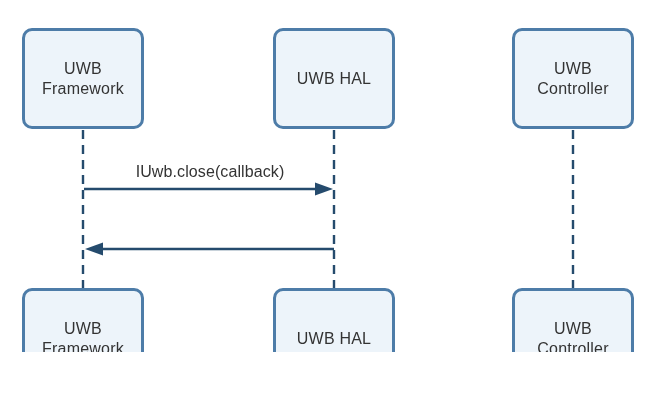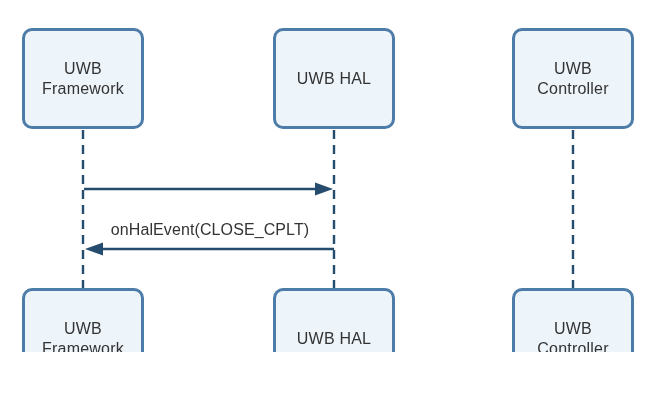--- a/index.html
+++ b/index.html
@@ -79,21 +79,21 @@
 Framework</span>
   </div>
   <div class="actor-box box-top col-hal">
     <span>UWB HAL</span>
   </div>
   <div class="actor-box box-top col-controller">
     <span>UWB
 Controller</span>
   </div>
 
-  <div class="msg-label msg-label-2">onHalEvent(CLOSE_CPLT)</div>
+  <div class="msg-label msg-label-1">IUwb.close(callback)</div>
 
   <div class="actor-box box-bottom col-framework">
     <span>UWB
 Framework</span>
   </div>
   <div class="actor-box box-bottom col-hal">
     <span>UWB HAL</span>
   </div>
   <div class="actor-box box-bottom col-controller">
     <span>UWB

